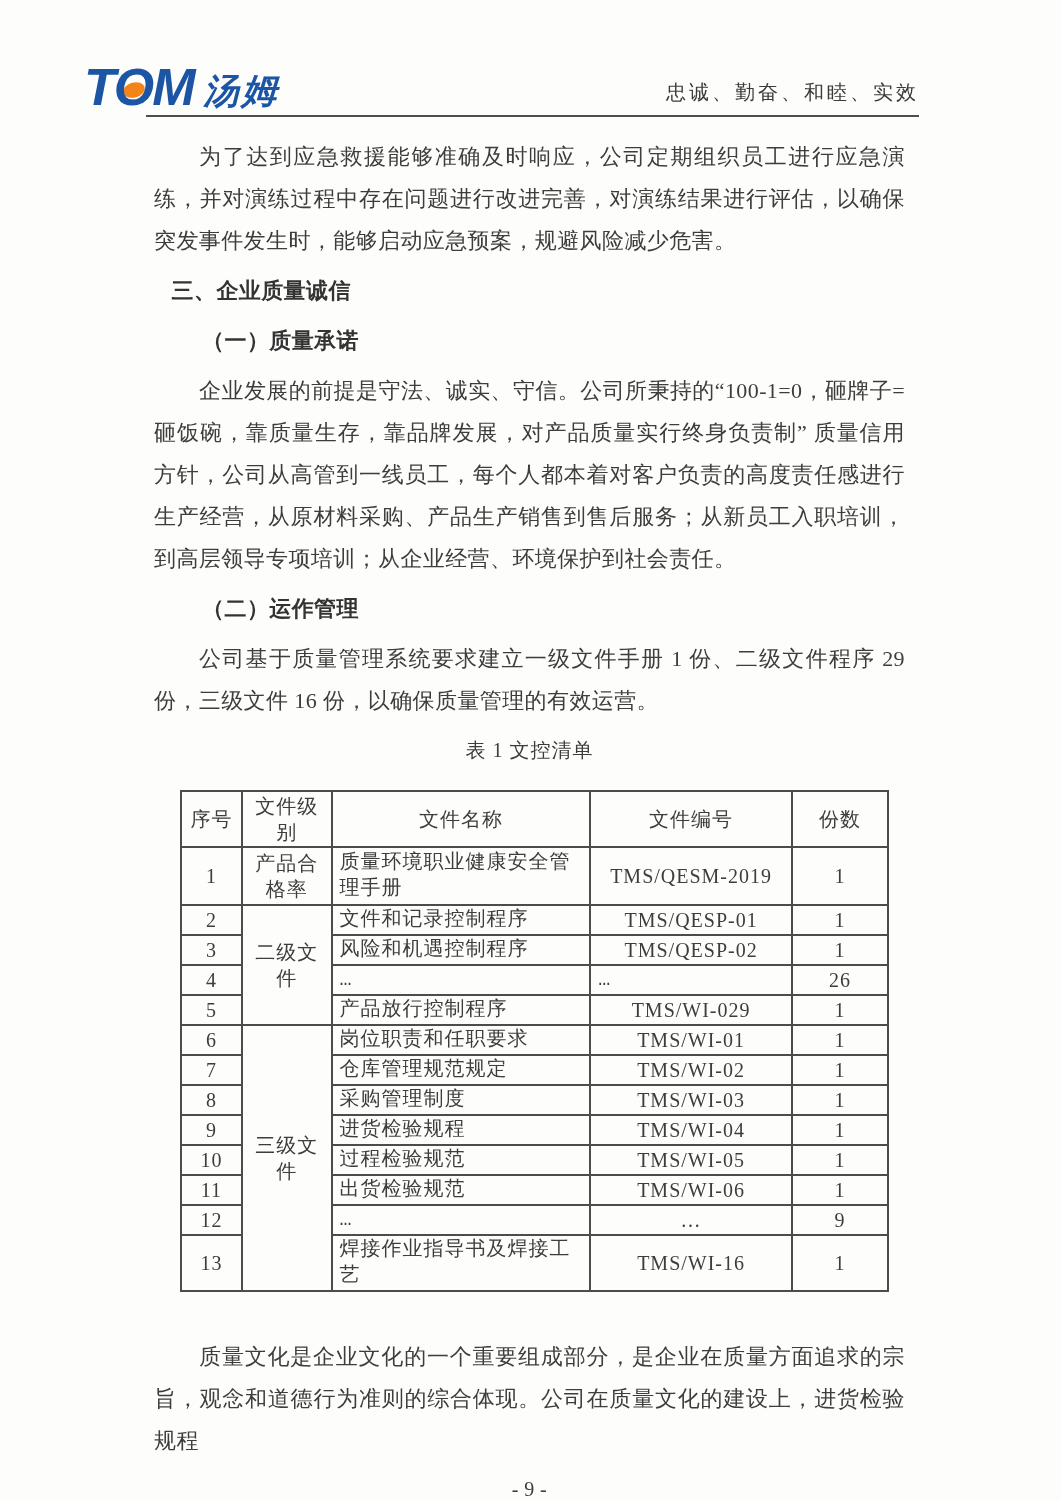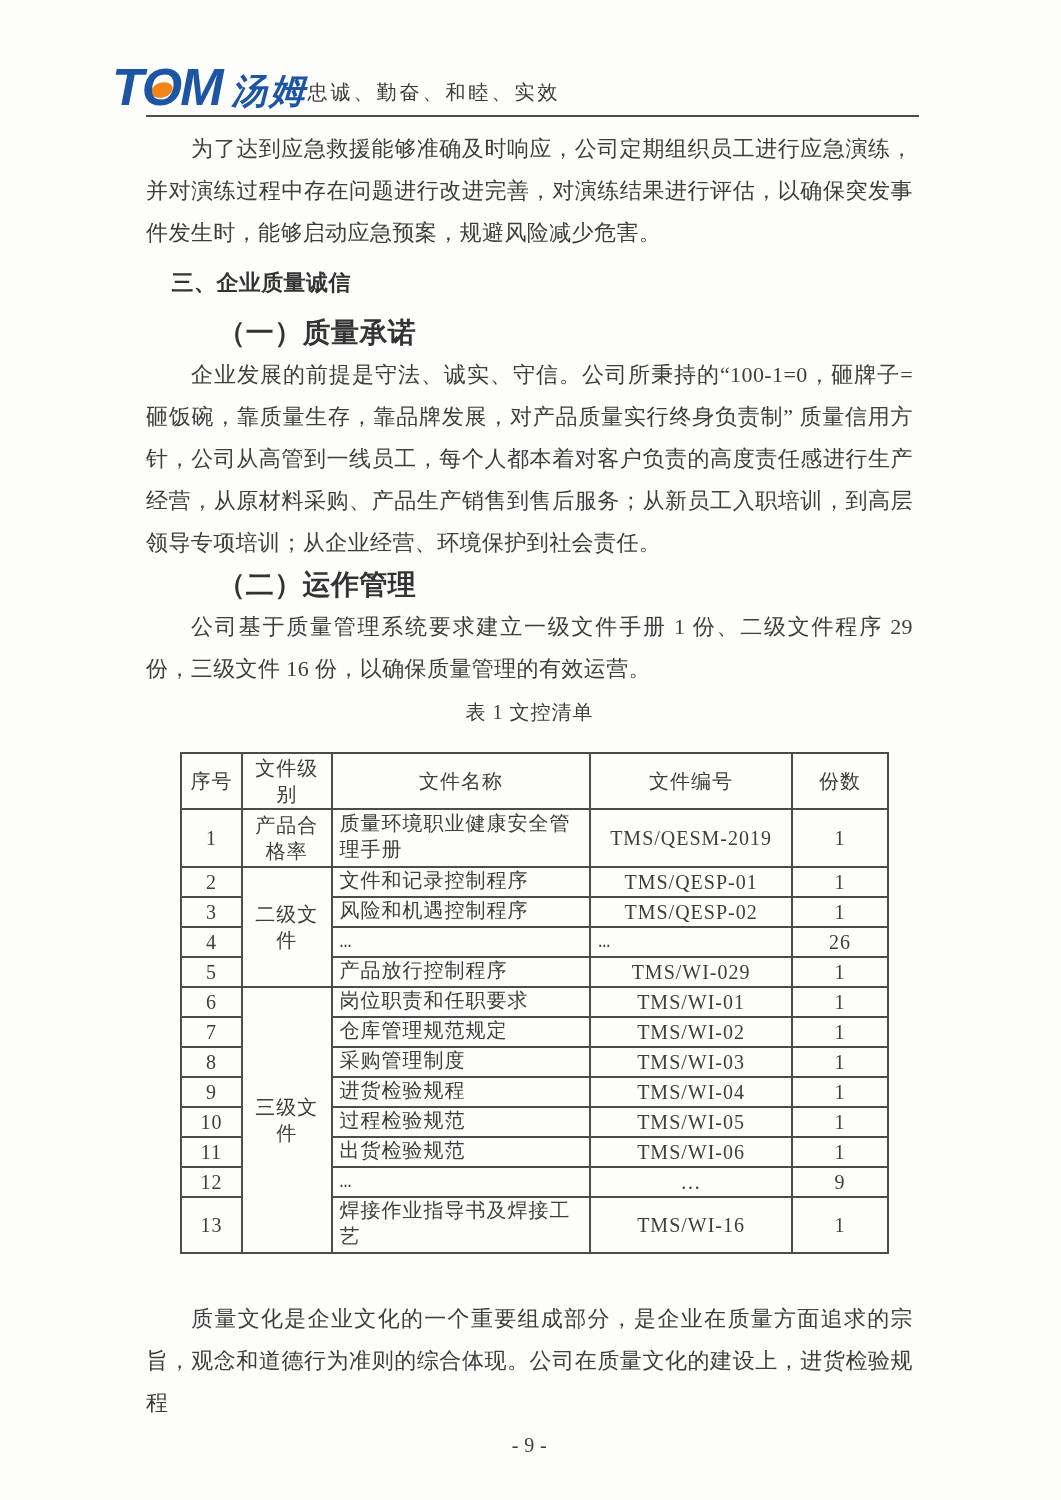--- a/index.html
+++ b/index.html
@@ -3,21 +3,21 @@
 <meta charset="utf-8">
 <style>
   html,body{margin:0;padding:0;}
   body{width:1061px;background:#ffffff;}
   .page{
     width:1061px;height:1500px;background:#fdfdfb;color:#3d3d3d;
     font-family:"Liberation Serif","DejaVu Serif",serif;
     position:relative;box-sizing:border-box;overflow:hidden;
   }
   
-  .header{padding:66px 142px 0 112px;display:flex;justify-content:flex-start;align-items:flex-end;}
+  .header{padding:66px 142px 0 84px;display:flex;justify-content:space-between;align-items:flex-end;}
   .logo{display:flex;align-items:flex-end;gap:10px;}
   .logo-latin{
     font-family:"Liberation Sans",sans-serif;font-style:italic;font-weight:bold;
     font-size:52px;line-height:42px;color:#1b55a4;letter-spacing:-2px;
     position:relative;z-index:0;
   }
   .logo-latin .o{position:relative;display:inline-block;}
   .logo-latin .dot{
     position:absolute;left:53%;top:56%;width:22px;height:15px;
     transform:translate(-50%,-50%) rotate(-16deg);
@@ -25,24 +25,24 @@
   }
   .logo-cn{
     font-family:"Liberation Sans",sans-serif;font-style:italic;font-weight:bold;
     font-size:35px;line-height:32px;color:#1b55a4;letter-spacing:3px;padding-bottom:1px;
   }
   .slogan{font-size:20px;letter-spacing:3px;color:#3a3a3a;padding-bottom:2px;}
   .rule{margin:7px 142px 0 146px;border-top:2px solid #4e4e4e;height:0;}
   
   .content{padding:11px 148px 0 146px;font-size:22px;letter-spacing:0.4px;}
   .body-para{
-    margin:0;line-height:42px;text-align:justify;text-indent:2.05em;color:#3d3d3d;
+    margin:8px;line-height:42px;text-align:justify;text-indent:2.05em;color:#3d3d3d;
   }
   .section-h{font-size:22px;font-weight:bold;margin:8px;line-height:42px;text-indent:0.8em;color:#333;}
-  .subsection-h{font-size:28px;font-weight:bold;margin:0;line-height:42px;text-indent:2.55em;color:#333;}
+  .subsection-h{font-size:22px;font-weight:bold;margin:0;line-height:42px;text-indent:2.55em;color:#333;}
   .table-caption{text-align:center;font-size:20px;line-height:40px;margin:2px 0 0 0;letter-spacing:1px;}
   
   .table-wrap{margin:20px 24px 0 34px;}
   table.doc{width:100%;border-collapse:collapse;table-layout:fixed;font-size:20px;color:#3d3d3d;}
   table.doc th,table.doc td{
     border:2px solid #4c4c4c;padding:1px 7px;line-height:26px;
     vertical-align:middle;box-sizing:border-box;overflow:hidden;letter-spacing:1px;
   }
   table.doc th{font-weight:normal;height:56px;text-align:center;}
   table.doc tbody tr{height:29px;}

